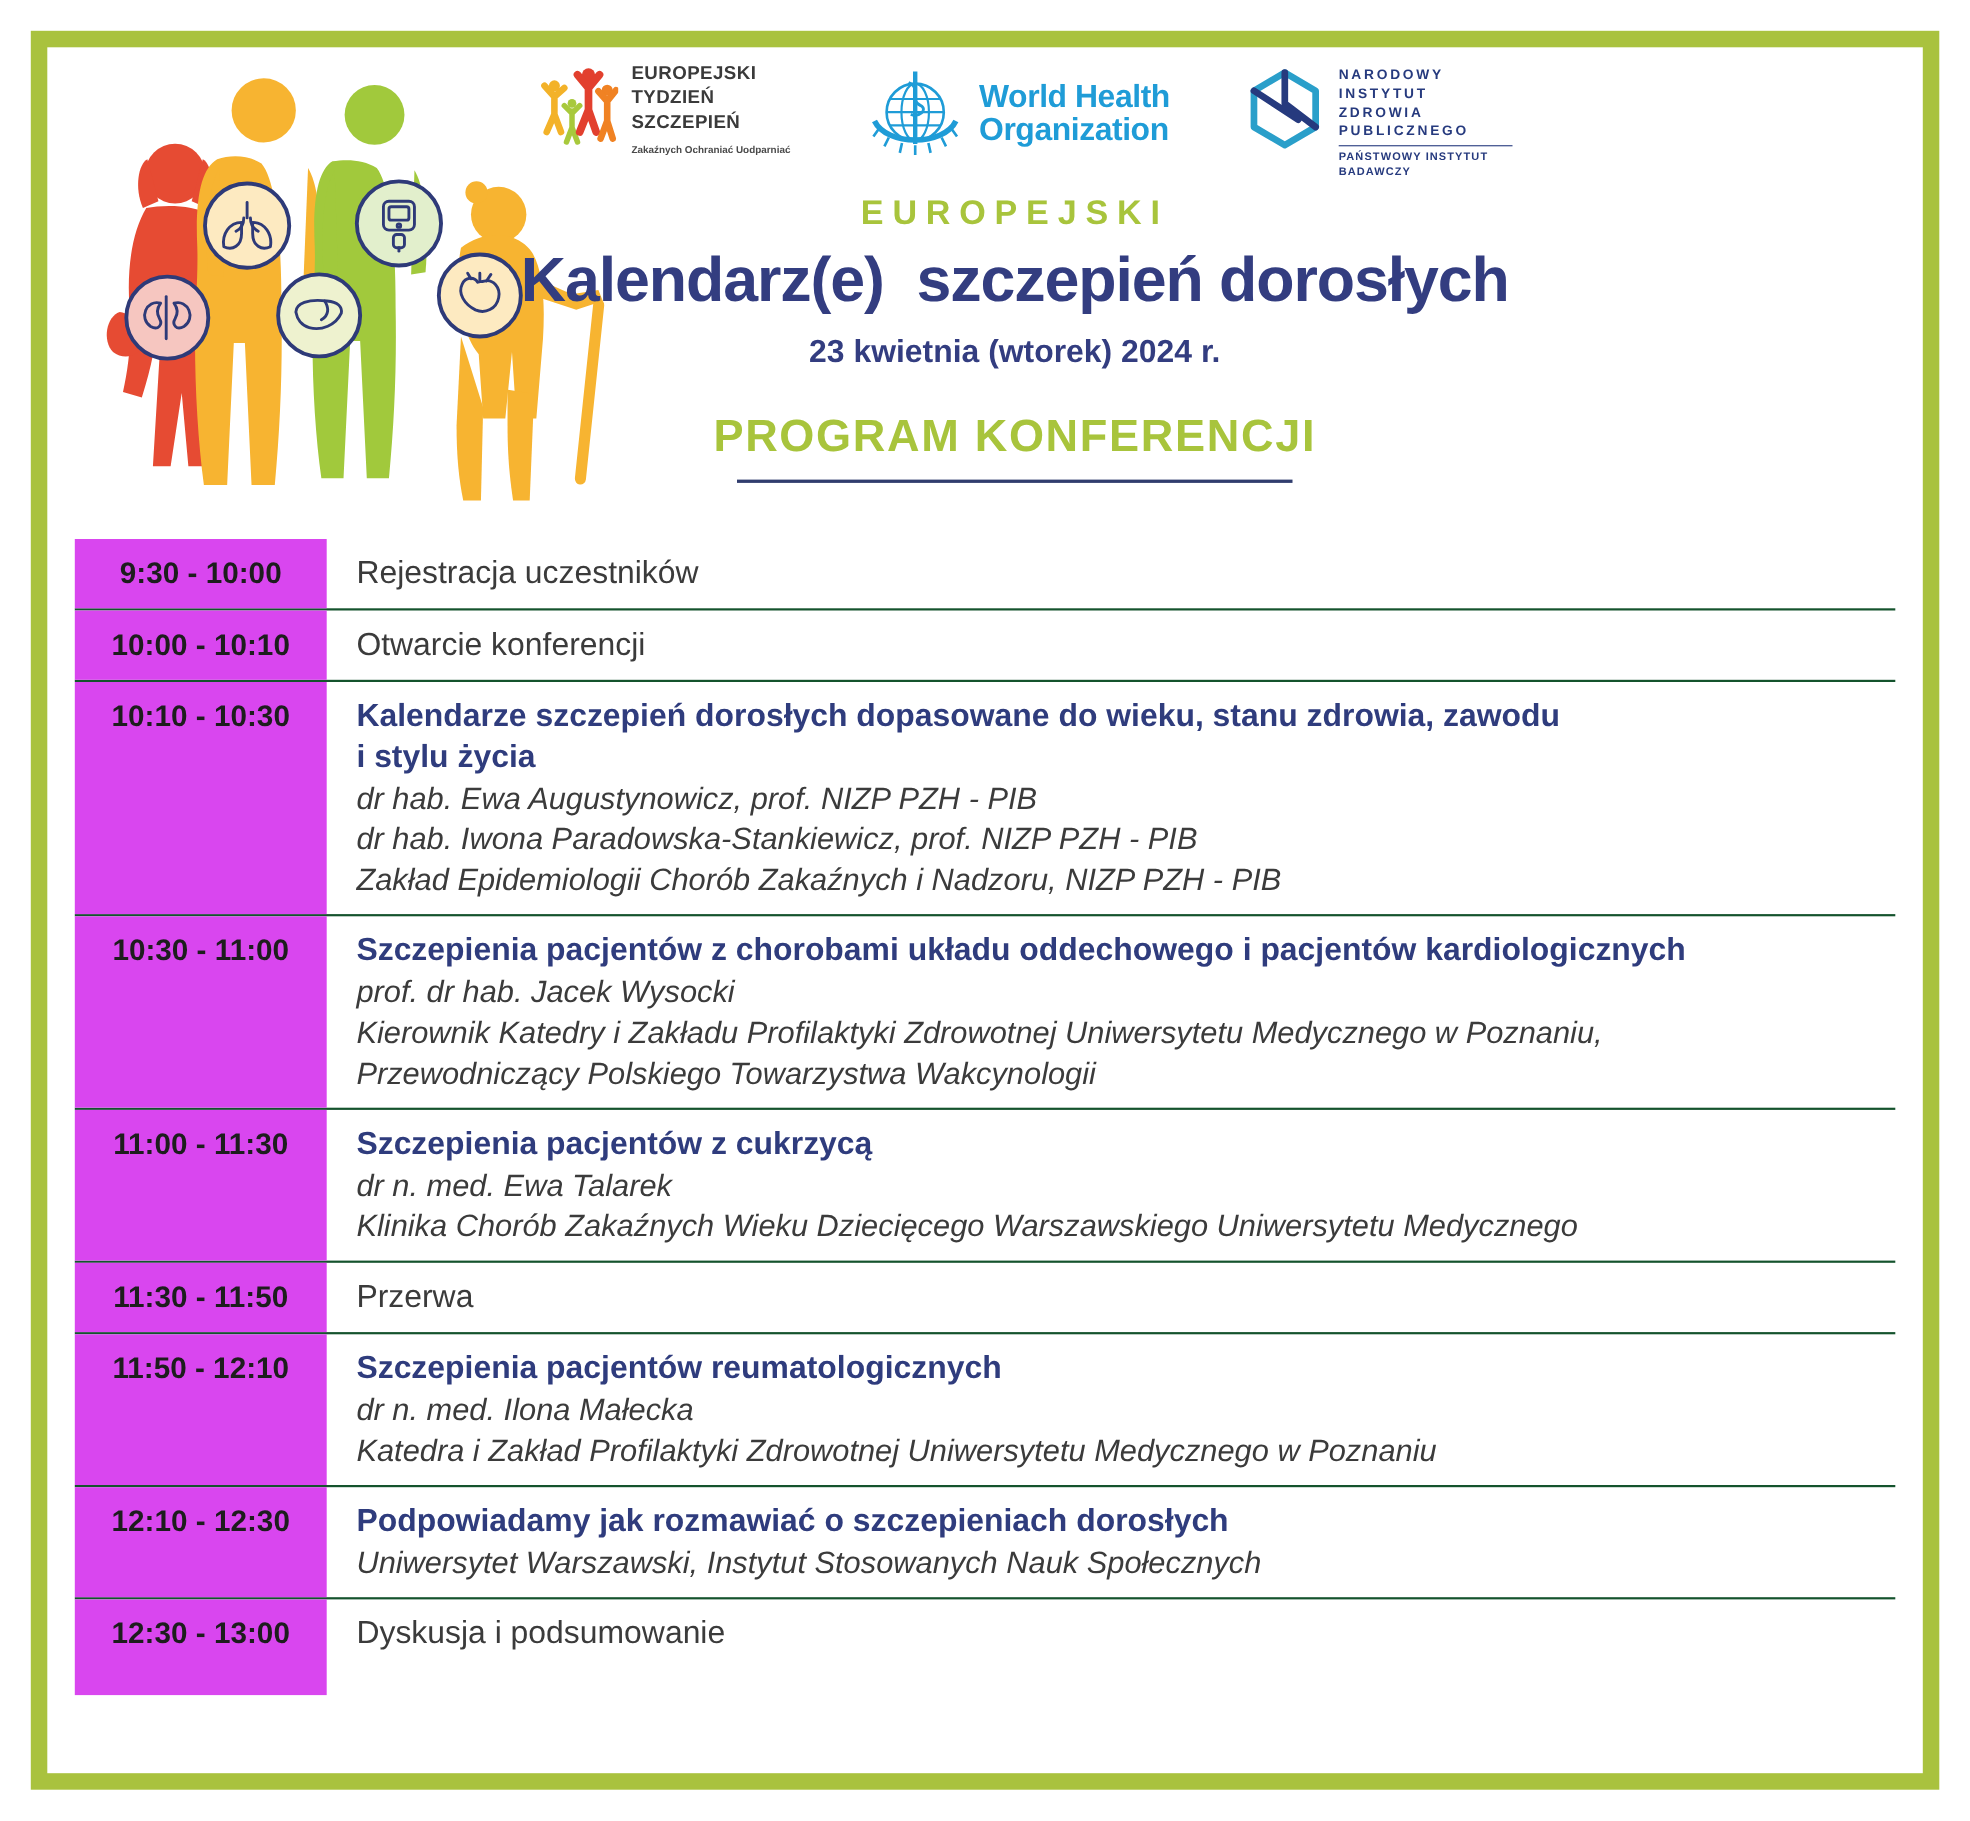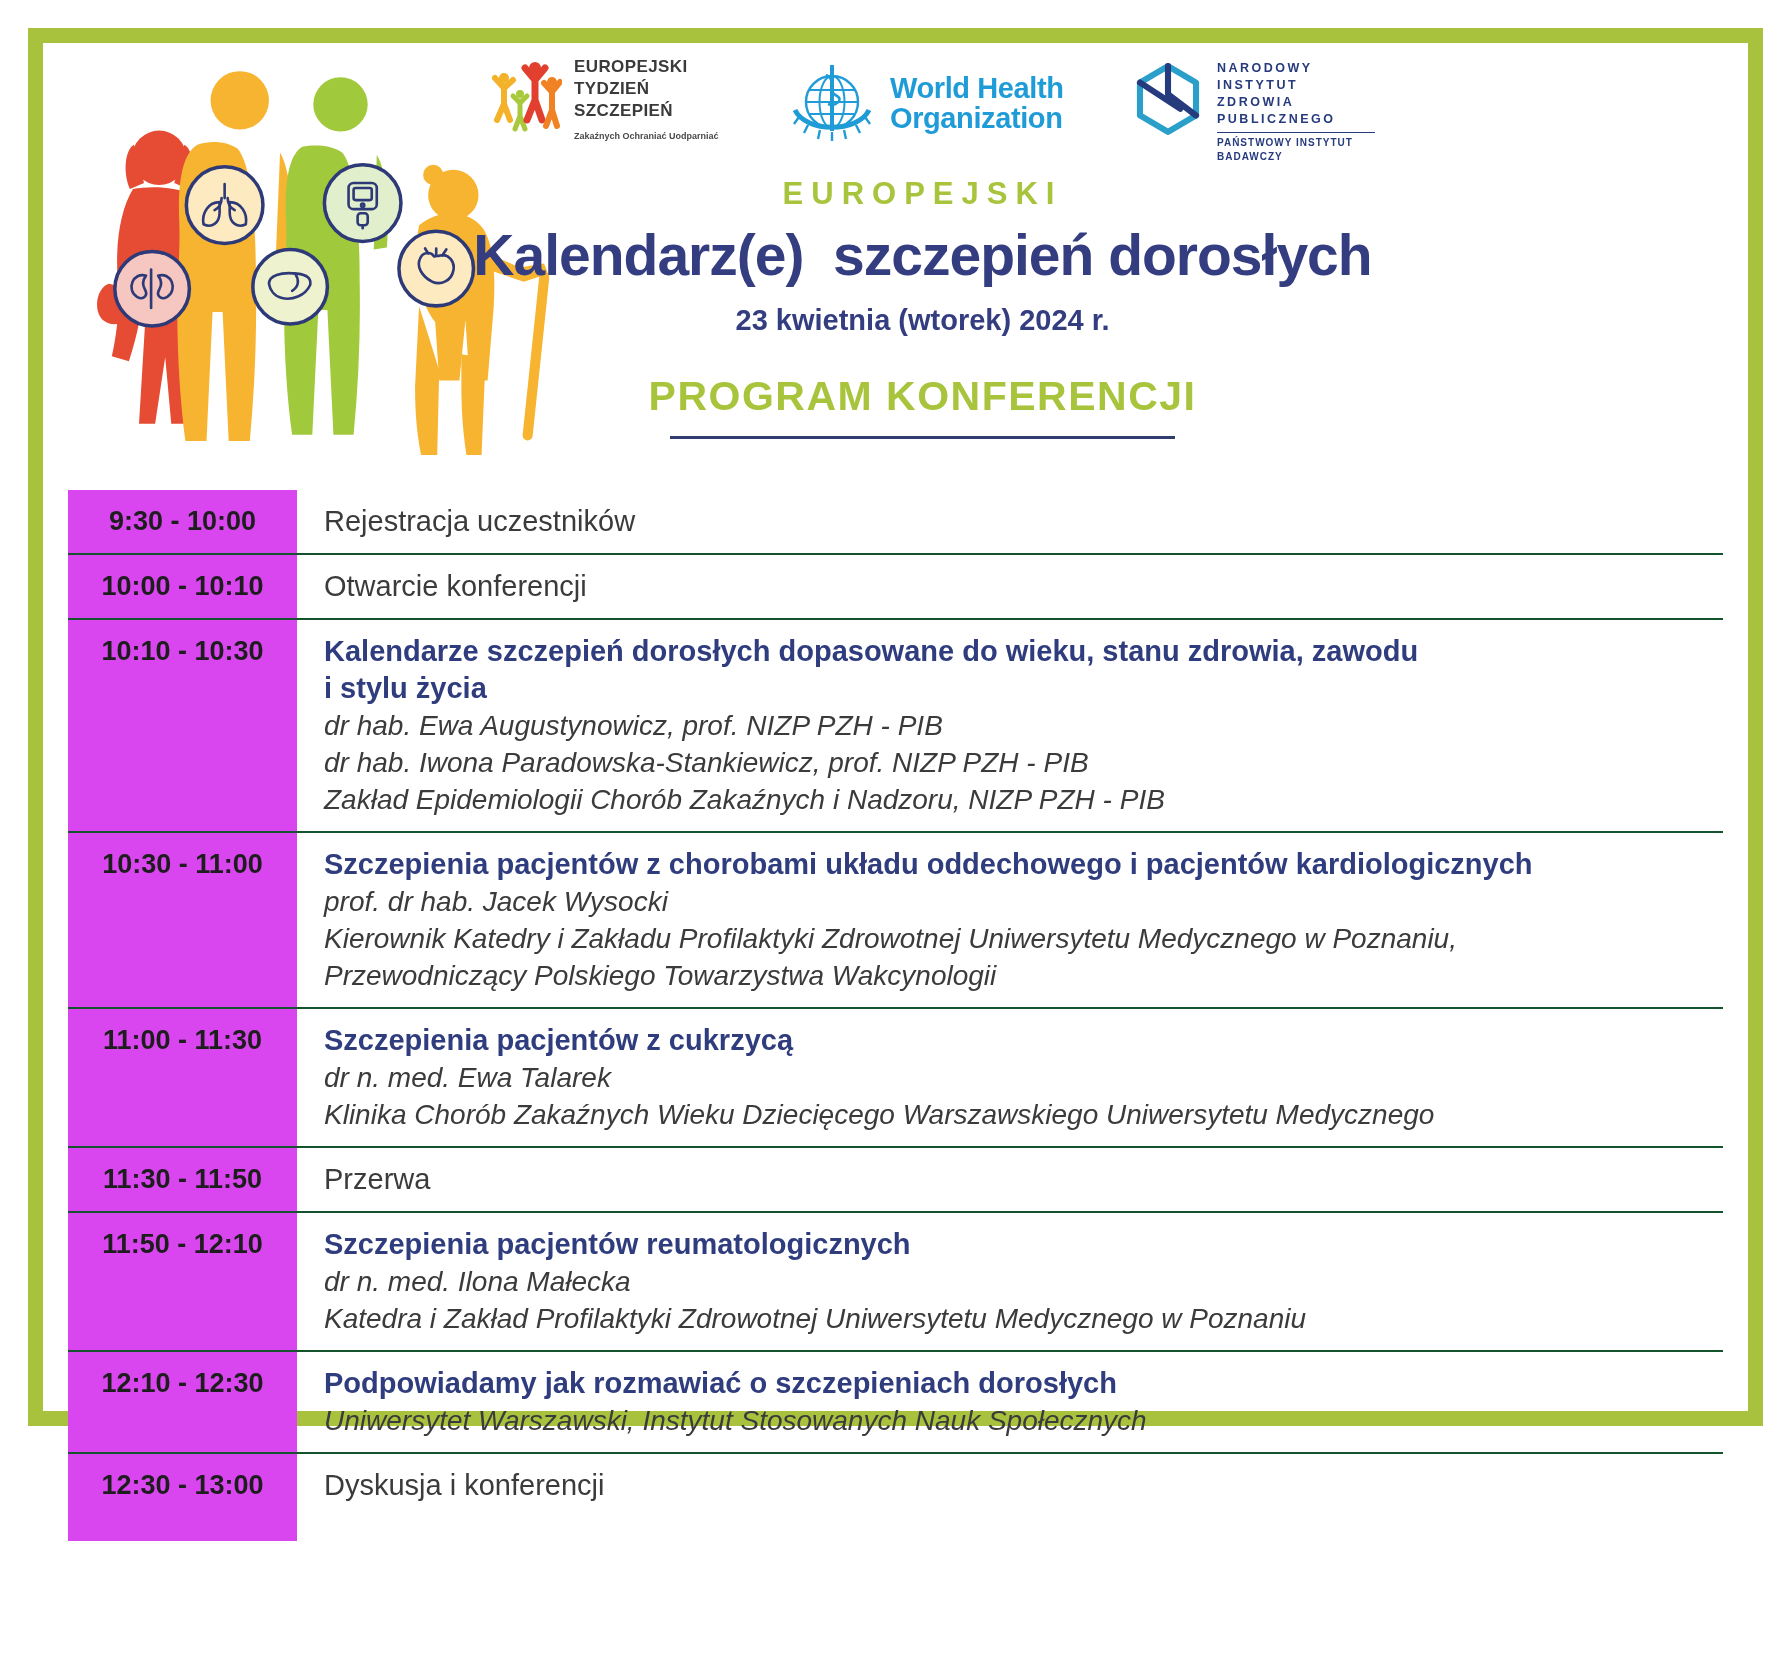--- a/index.html
+++ b/index.html
@@ -1,18 +1,18 @@
 <!DOCTYPE html>
 <html><head>
 <meta charset="utf-8">
 <style>
   * { margin:0; padding:0; box-sizing:border-box; }
   html,body { width:1791px; height:1655px; background:#ffffff; overflow:hidden;
               font-family:"Liberation Sans","DejaVu Sans",sans-serif; }
-  .poster { position:relative; width:1791px; height:1454px; background:#fff; }
+  .poster { position:relative; width:1791px; height:1655px; background:#fff; }
 
   
   .frame { position:absolute; left:28px; top:28px; right:28px; bottom:28px;
            border:15px solid #a9c23e; pointer-events:none; }
 
   
   .illustration { position:absolute; left:38px; top:52px; width:605px; height:405px; }
 
   
   .header { position:absolute; left:430px; top:56px; width:985px; text-align:center; }
@@ -308,19 +308,19 @@
         <div class="lines">
             <div class="detail">Uniwersytet Warszawski, Instytut Stosowanych Nauk Społecznych</div>
           </div>
       </div>
     </div>
 
     <div class="row">
       <div class="time">12:30 - 13:00</div>
       <div class="cell">
 
-        <div class="plain">Dyskusja i konferencji</div>
+        <div class="plain">Dyskusja i podsumowanie</div>
 
       </div>
     </div>
   </div>
 
 </div>
 
 </body></html>

